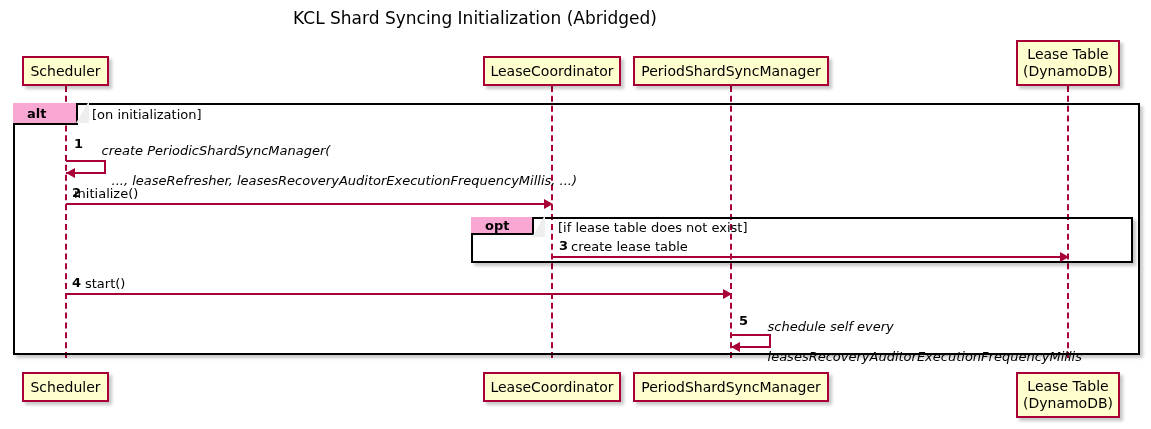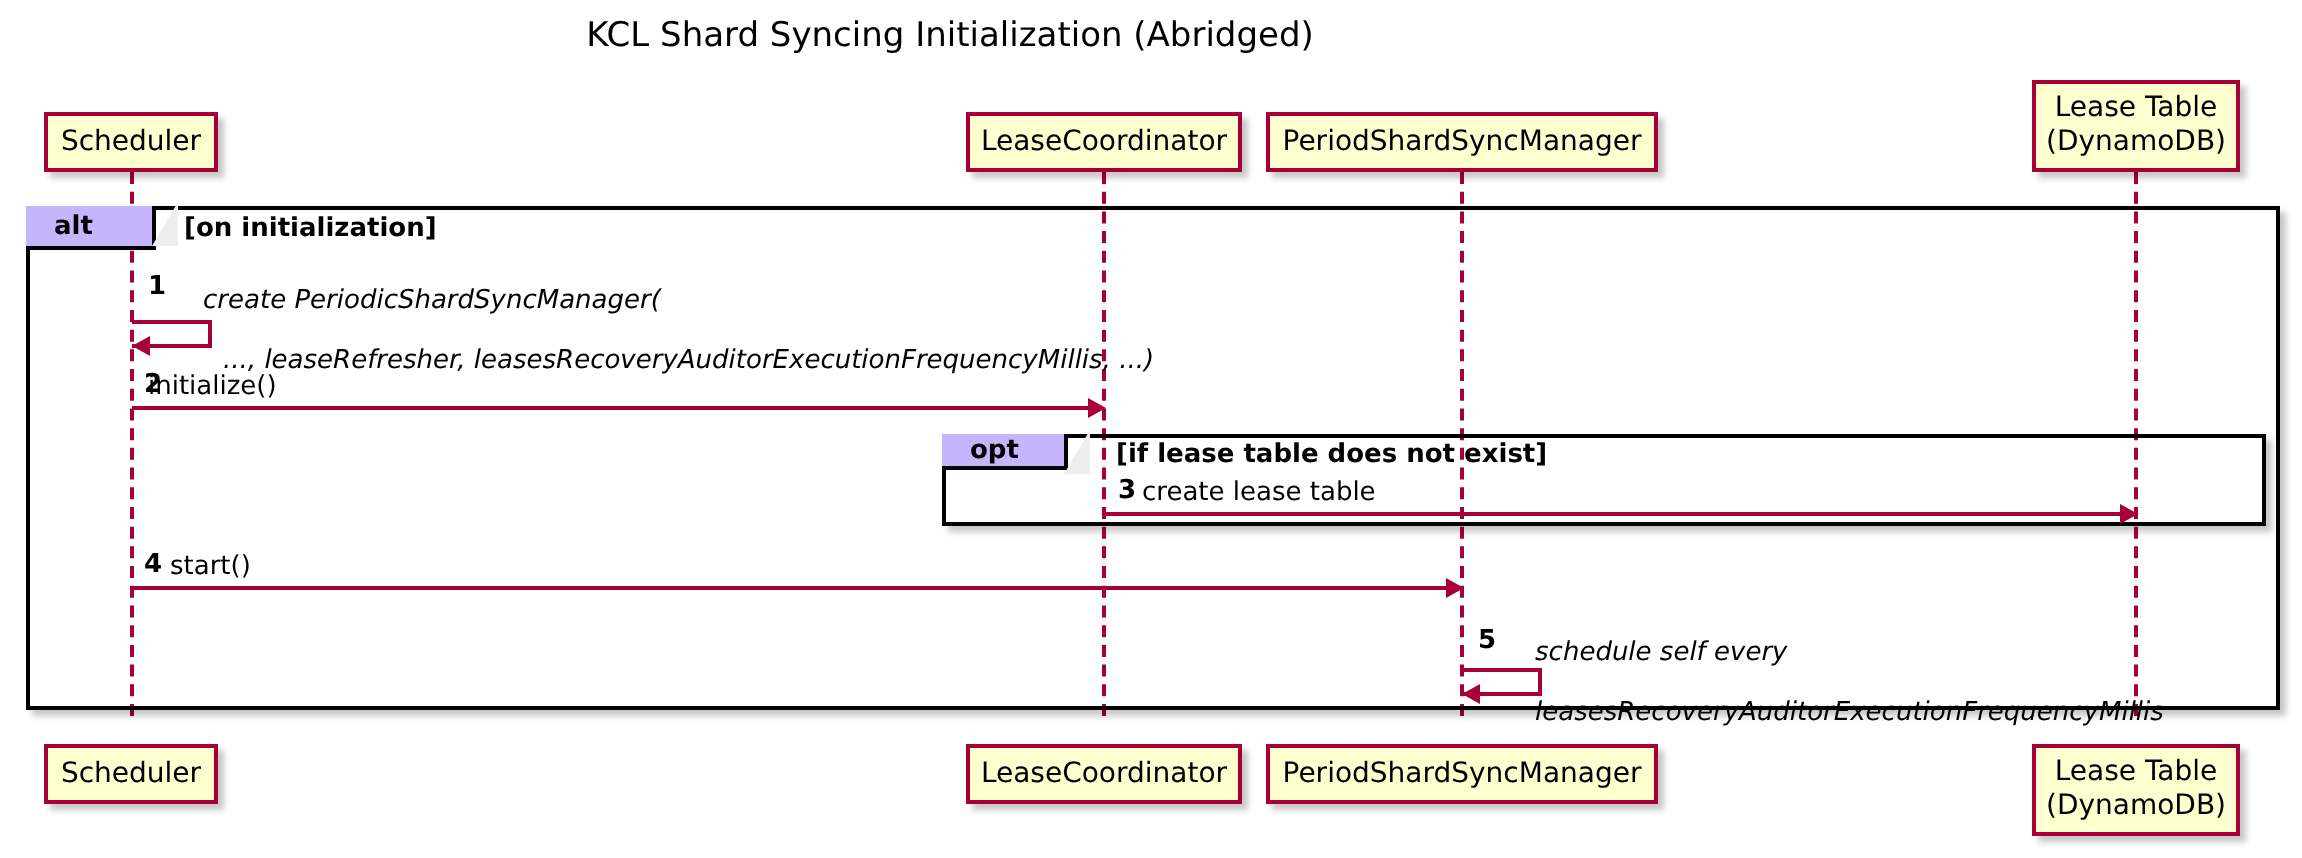--- a/index.html
+++ b/index.html
@@ -60,21 +60,21 @@
   .fragment {
     position: absolute;
     box-sizing: border-box;
     border: 2px solid #000000;
     background: transparent;
     box-shadow: 3px 3px 3px rgba(0,0,0,0.22);
   }
   .fragment-tab {
     position: absolute;
     box-sizing: border-box;
-    background: #c4b5fd;
+    background: #f9a8d4;
     border-right: 2px solid #000000;
     border-bottom: 2px solid #000000;
     color: #000000;
     font-size: 13px;
     font-weight: bold;
     display: flex;
     align-items: center;
     padding-left: 14px;
     white-space: pre;
   }
@@ -85,21 +85,21 @@
     top: -2px;
     width: 0;
     height: 0;
     border-style: solid;
     border-width: 0 0 22px 13px;
     border-color: transparent transparent #EEEEEE transparent;
   }
   .fragment-cond {
     position: absolute;
     font-size: 13px;
-    font-weight: bold;
+    font-weight: normal;
     color: #000000;
     white-space: pre;
   }
 
   
   .msg-line {
     position: absolute;
     height: 0;
     border-top: 2px solid #A80036;
   }

